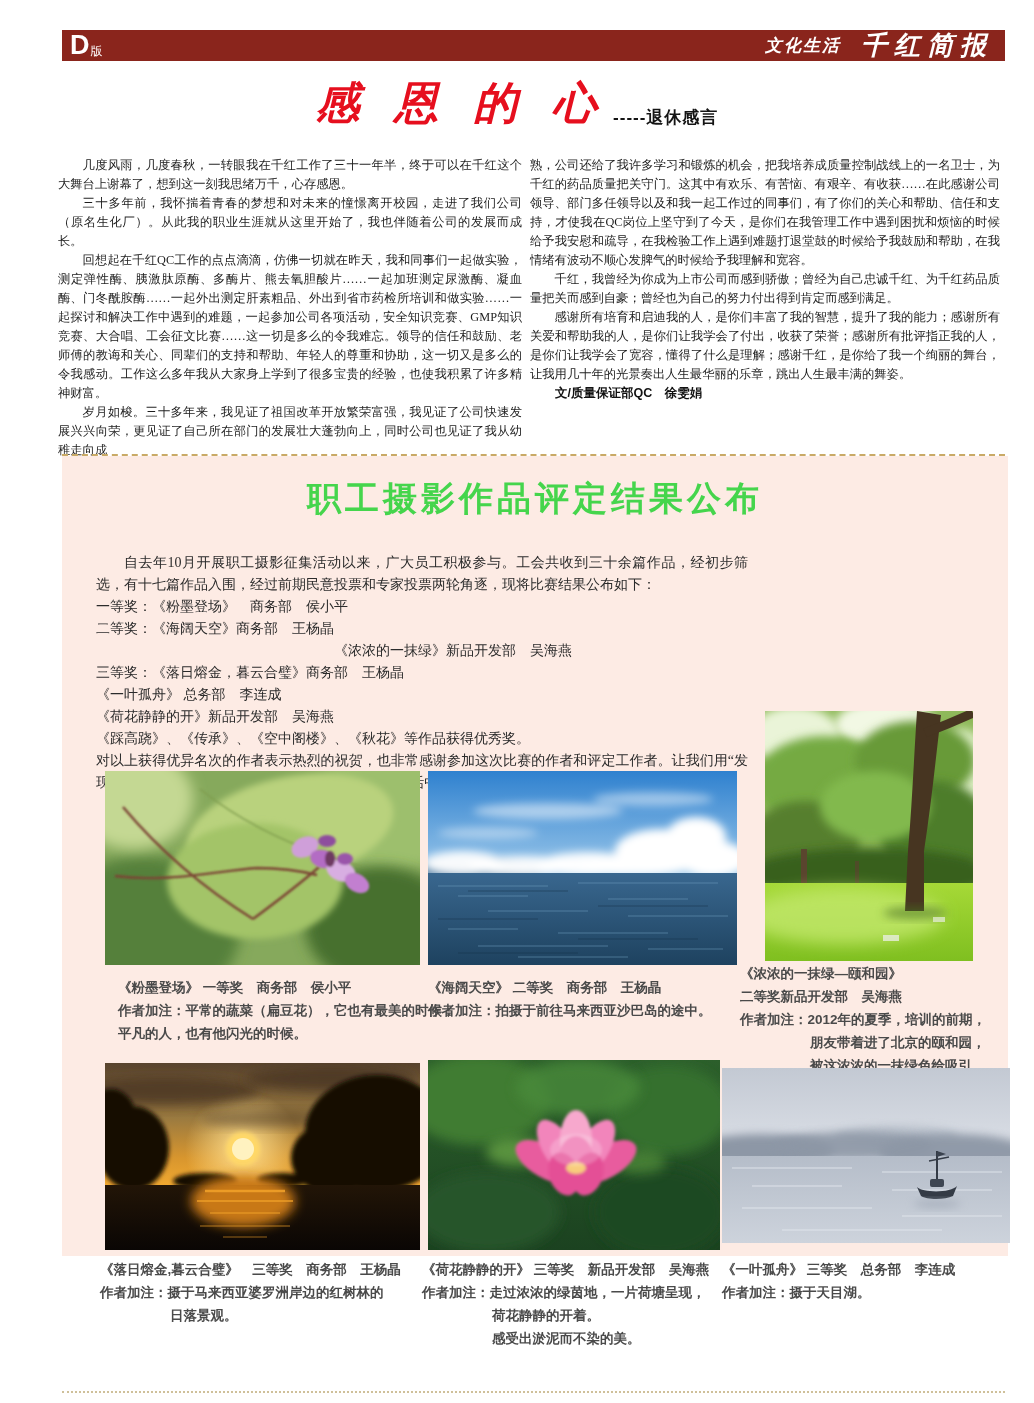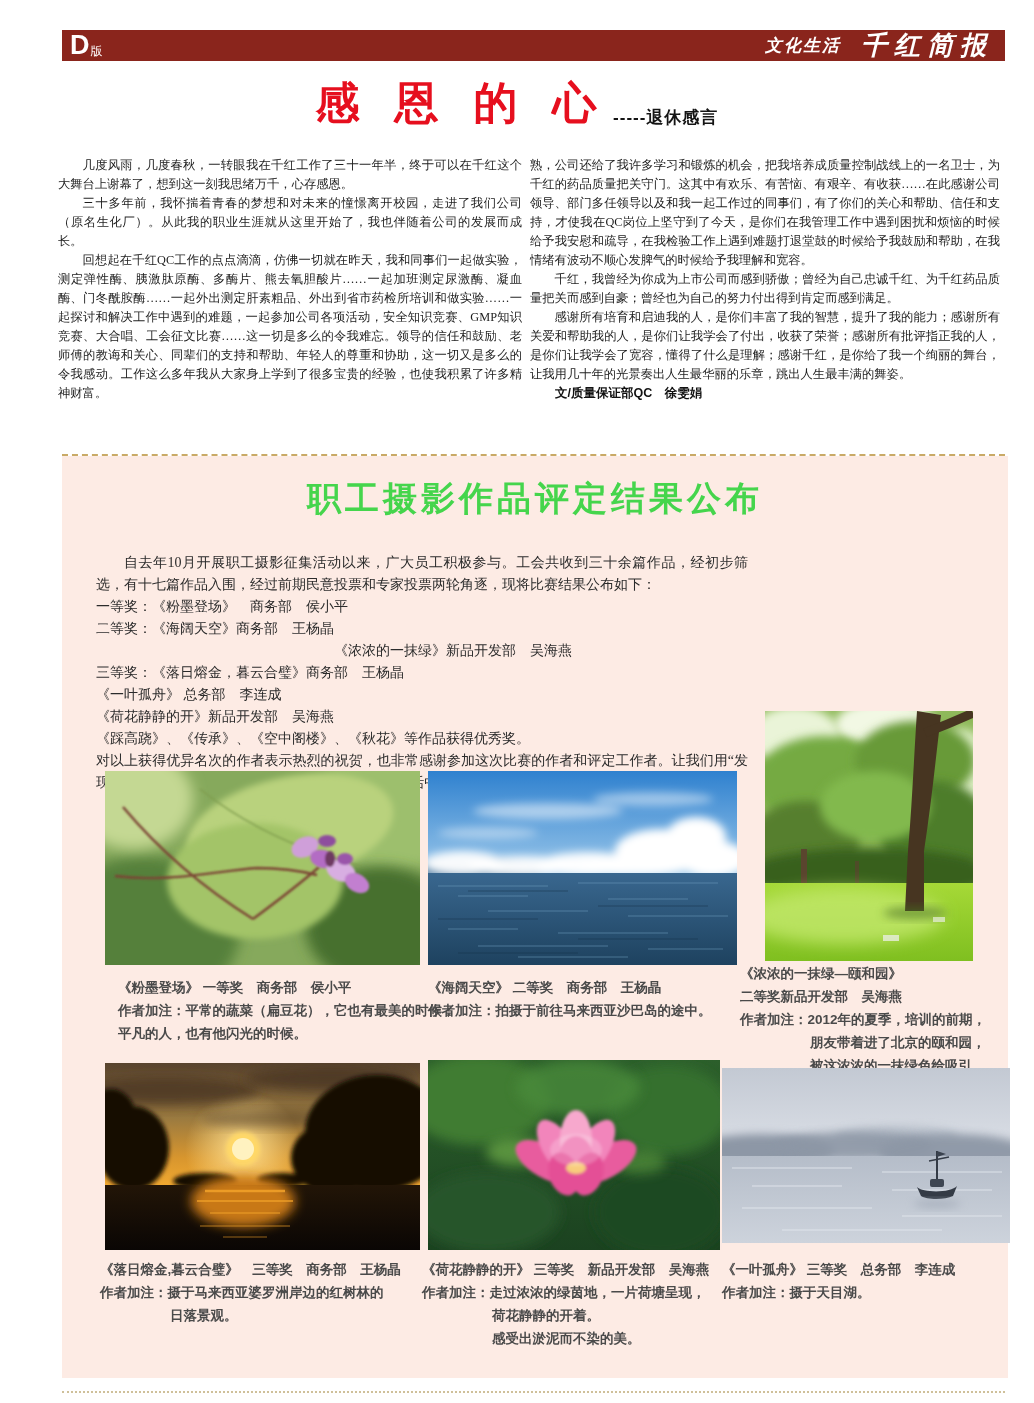--- a/index.html
+++ b/index.html
@@ -14,36 +14,36 @@
   .ed-letter{font-size:27px;font-weight:bold;}
   .ed-suffix{font-size:12px;margin-left:1px;padding-bottom:2px;}
   .masthead-right{display:flex;align-items:center;}
   .section-name{font-size:17px;font-weight:bold;letter-spacing:2px;margin-right:20px;font-style:italic;}
   .paper-name{font-size:26px;font-weight:bold;font-family:"Liberation Serif",serif;
     font-style:italic;letter-spacing:7px;}
 
   
   .a1-titlebox{position:absolute;left:0;top:74px;width:100%;text-align:center;white-space:nowrap;}
   .a1-title{color:#e60f1e;font-size:44px;font-weight:bold;font-family:"Liberation Serif",serif;
-    letter-spacing:12px;}
+    font-style:italic;letter-spacing:12px;}
   .a1-subtitle{font-size:17px;font-weight:bold;color:#141414;position:relative;top:5px;letter-spacing:1px;}
 
   .a1-col{position:absolute;top:156px;font-family:"Liberation Serif",serif;font-size:12.3px;
     line-height:19px;color:#1d1d1d;text-align:justify;}
   .a1-col-left{left:58px;width:464px;}
   .a1-col-right{left:530px;width:470px;}
   .a1-col p{margin:0;text-indent:2em;}
   .a1-col p.cont{text-indent:0;}
   .a1-byline{margin-top:3px;text-align:left;font-family:"Liberation Sans",sans-serif;
     font-weight:bold;font-size:12.5px;color:#111;}
 
   .separator{position:absolute;left:62px;top:454px;width:943px;border-top:2px dashed #c9aa66;}
 
   
-  .photo-panel{position:absolute;left:62px;top:456px;width:946px;height:922px;background:#fdebe4;}
+  .photo-panel{position:absolute;left:62px;top:456px;width:946px;height:800px;background:#fdebe4;}
   .panel-title{position:absolute;top:20px;left:0;width:100%;margin:0;text-align:center;
     color:#45d54c;font-size:34px;font-weight:bold;letter-spacing:4px;}
   .announcement{position:absolute;left:34px;top:96px;width:652px;
     font-family:"Liberation Serif",serif;font-size:14px;line-height:22px;color:#2b2b2b;}
   .announcement .intro{margin:0;text-indent:2em;text-align:justify;}
   .result-line{white-space:nowrap;}
   .result-line.indent1{padding-left:62px;text-align:center;}
   .announcement .closing{margin:0;text-align:justify;}
   .a2-byline{text-align:right;padding-right:30px;font-family:"Liberation Sans",sans-serif;
     font-weight:bold;font-size:14.5px;color:#222;margin-top:3px;}
@@ -81,20 +81,21 @@
 
   <section>
     <div class="a1-titlebox">
       <span class="a1-title">感 恩 的 心</span>
       <span class="a1-subtitle">-----退休感言</span>
     </div>
     <div class="a1-col a1-col-left">
       <p>几度风雨，几度春秋，一转眼我在千红工作了三十一年半，终于可以在千红这个大舞台上谢幕了，想到这一刻我思绪万千，心存感恩。</p>
       <p>三十多年前，我怀揣着青春的梦想和对未来的憧憬离开校园，走进了我们公司（原名生化厂）。从此我的职业生涯就从这里开始了，我也伴随着公司的发展而成长。</p>
       <p>回想起在千红QC工作的点点滴滴，仿佛一切就在昨天，我和同事们一起做实验，测定弹性酶、胰激肽原酶、多酶片、熊去氧胆酸片……一起加班测定尿激酶、凝血酶、门冬酰胺酶……一起外出测定肝素粗品、外出到省市药检所培训和做实验……一起探讨和解决工作中遇到的难题，一起参加公司各项活动，安全知识竞赛、GMP知识竞赛、大合唱、工会征文比赛……这一切是多么的令我难忘。领导的信任和鼓励、老师傅的教诲和关心、同辈们的支持和帮助、年轻人的尊重和协助，这一切又是多么的令我感动。工作这么多年我从大家身上学到了很多宝贵的经验，也使我积累了许多精神财富。</p>
+      <p>岁月如梭。三十多年来，我见证了祖国改革开放繁荣富强，我见证了公司快速发展兴兴向荣，更见证了自己所在部门的发展壮大蓬勃向上，同时公司也见证了我从幼稚走向成</p>
     </div>
     <div class="a1-col a1-col-right">
       <p class="cont">熟，公司还给了我许多学习和锻炼的机会，把我培养成质量控制战线上的一名卫士，为千红的药品质量把关守门。这其中有欢乐、有苦恼、有艰辛、有收获……在此感谢公司领导、部门多任领导以及和我一起工作过的同事们，有了你们的关心和帮助、信任和支持，才使我在QC岗位上坚守到了今天，是你们在我管理工作中遇到困扰和烦恼的时候给予我安慰和疏导，在我检验工作上遇到难题打退堂鼓的时候给予我鼓励和帮助，在我情绪有波动不顺心发脾气的时候给予我理解和宽容。</p>
       <p>千红，我曾经为你成为上市公司而感到骄傲；曾经为自己忠诚千红、为千红药品质量把关而感到自豪；曾经也为自己的努力付出得到肯定而感到满足。</p>
       <p>感谢所有培育和启迪我的人，是你们丰富了我的智慧，提升了我的能力；感谢所有关爱和帮助我的人，是你们让我学会了付出，收获了荣誉；感谢所有批评指正我的人，是你们让我学会了宽容，懂得了什么是理解；感谢千红，是你给了我一个绚丽的舞台，让我用几十年的光景奏出人生最华丽的乐章，跳出人生最丰满的舞姿。</p>
       <p class="a1-byline">文/质量保证部QC　徐雯娟</p>
     </div>
   </section>
 
   <div class="separator"></div>

